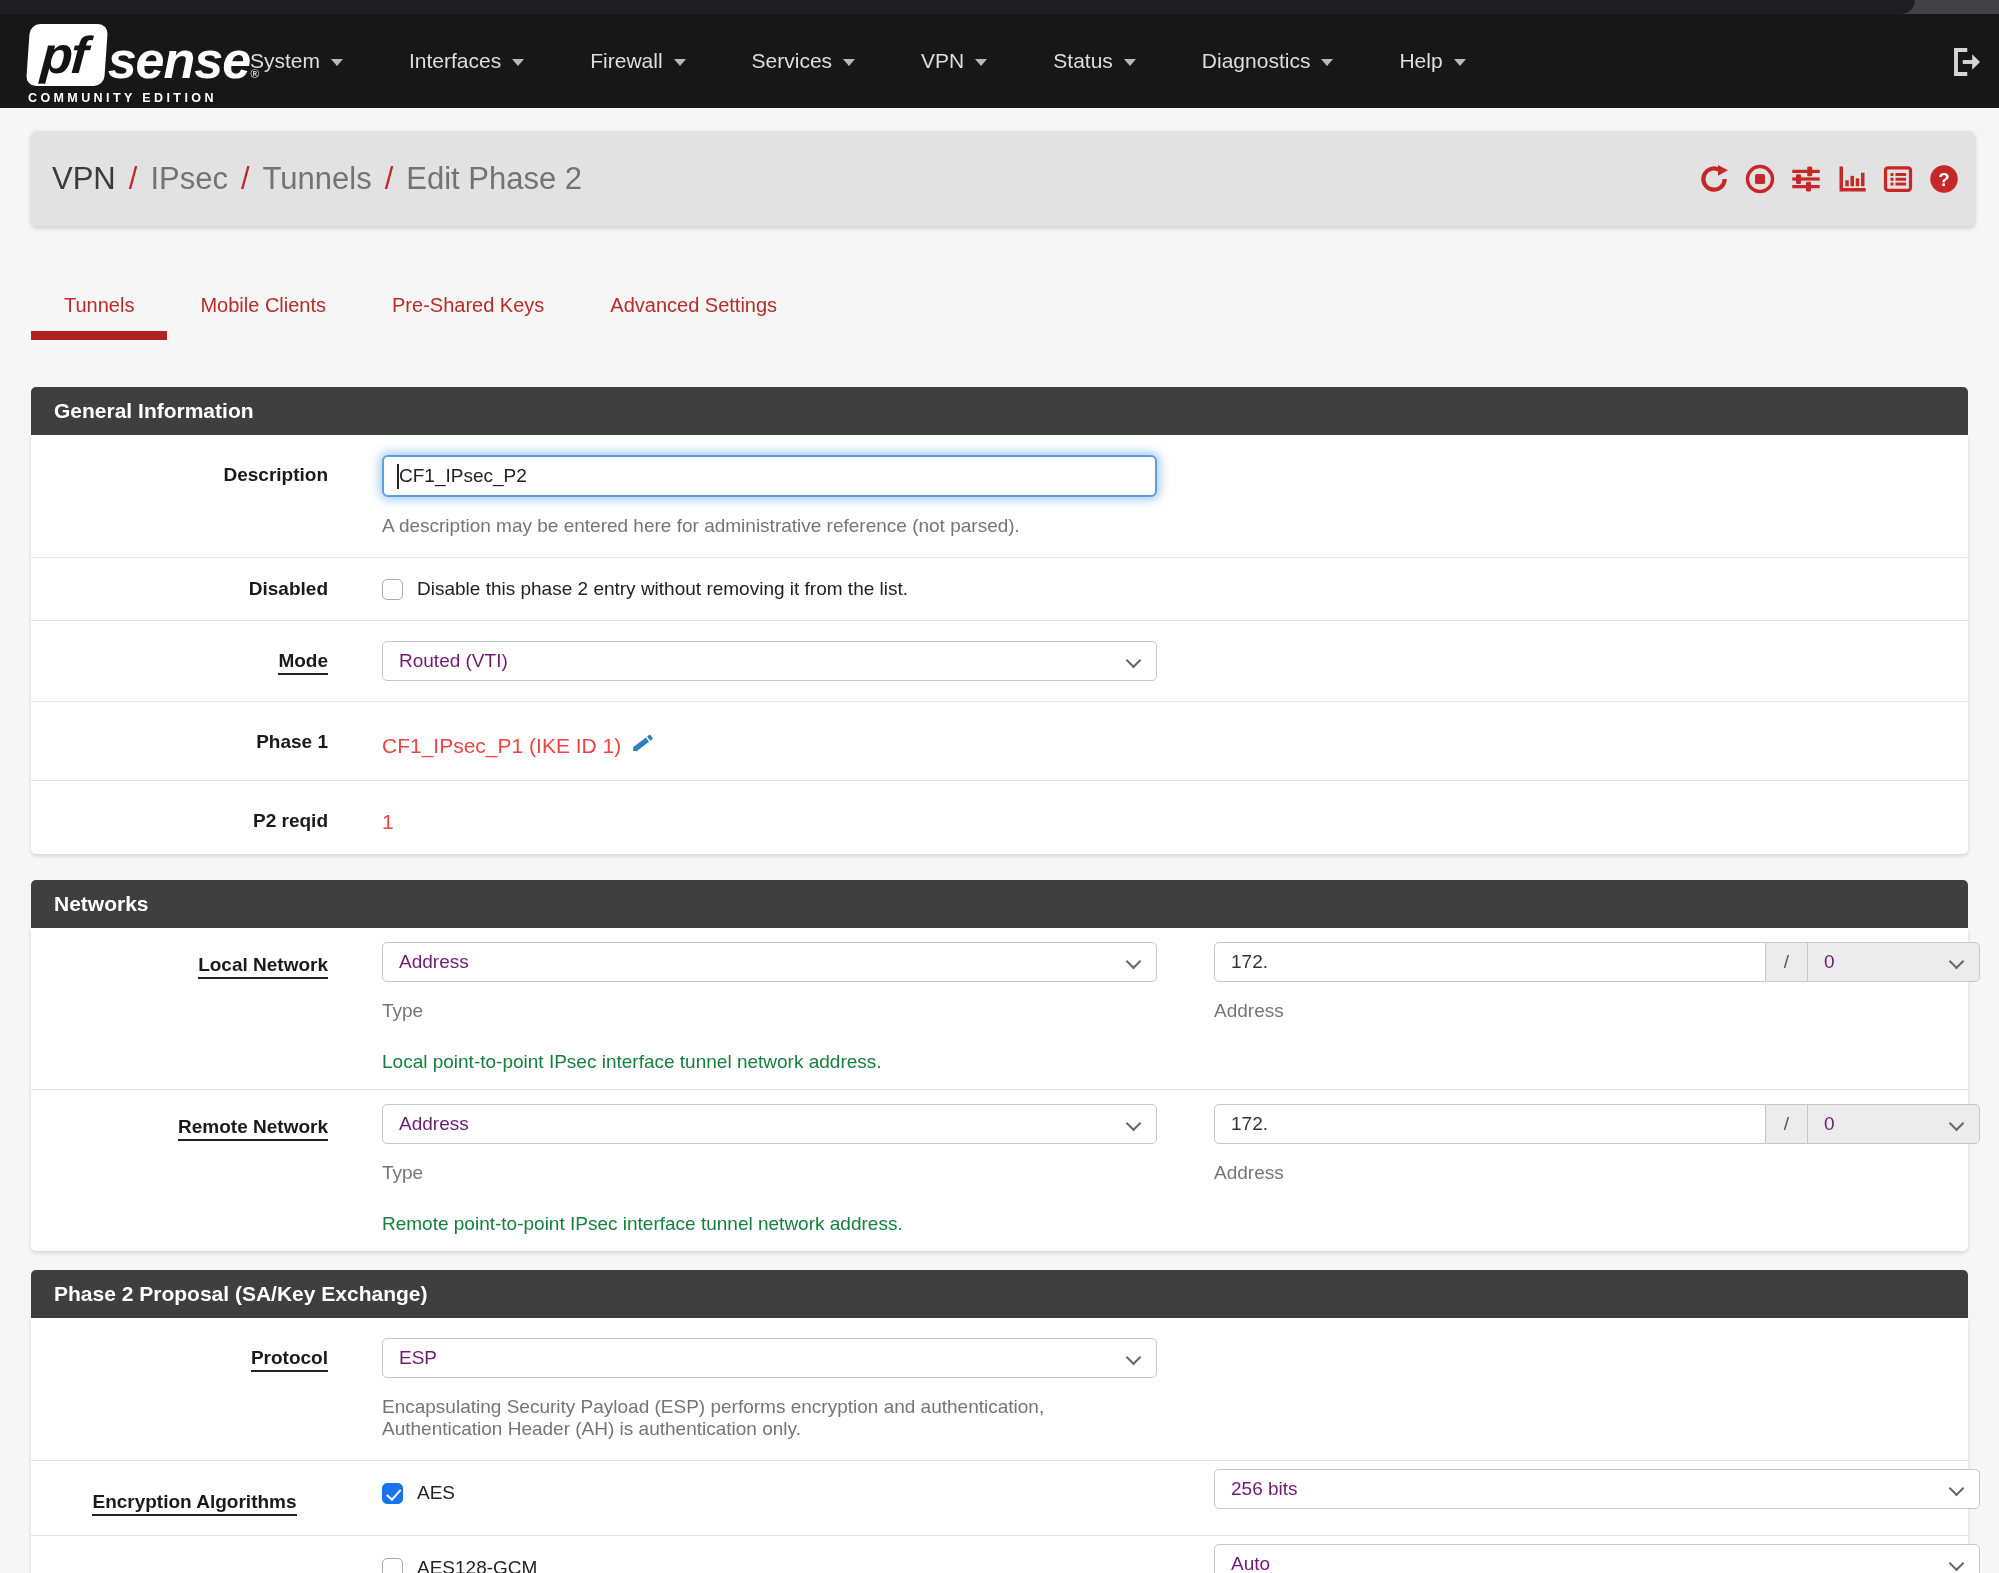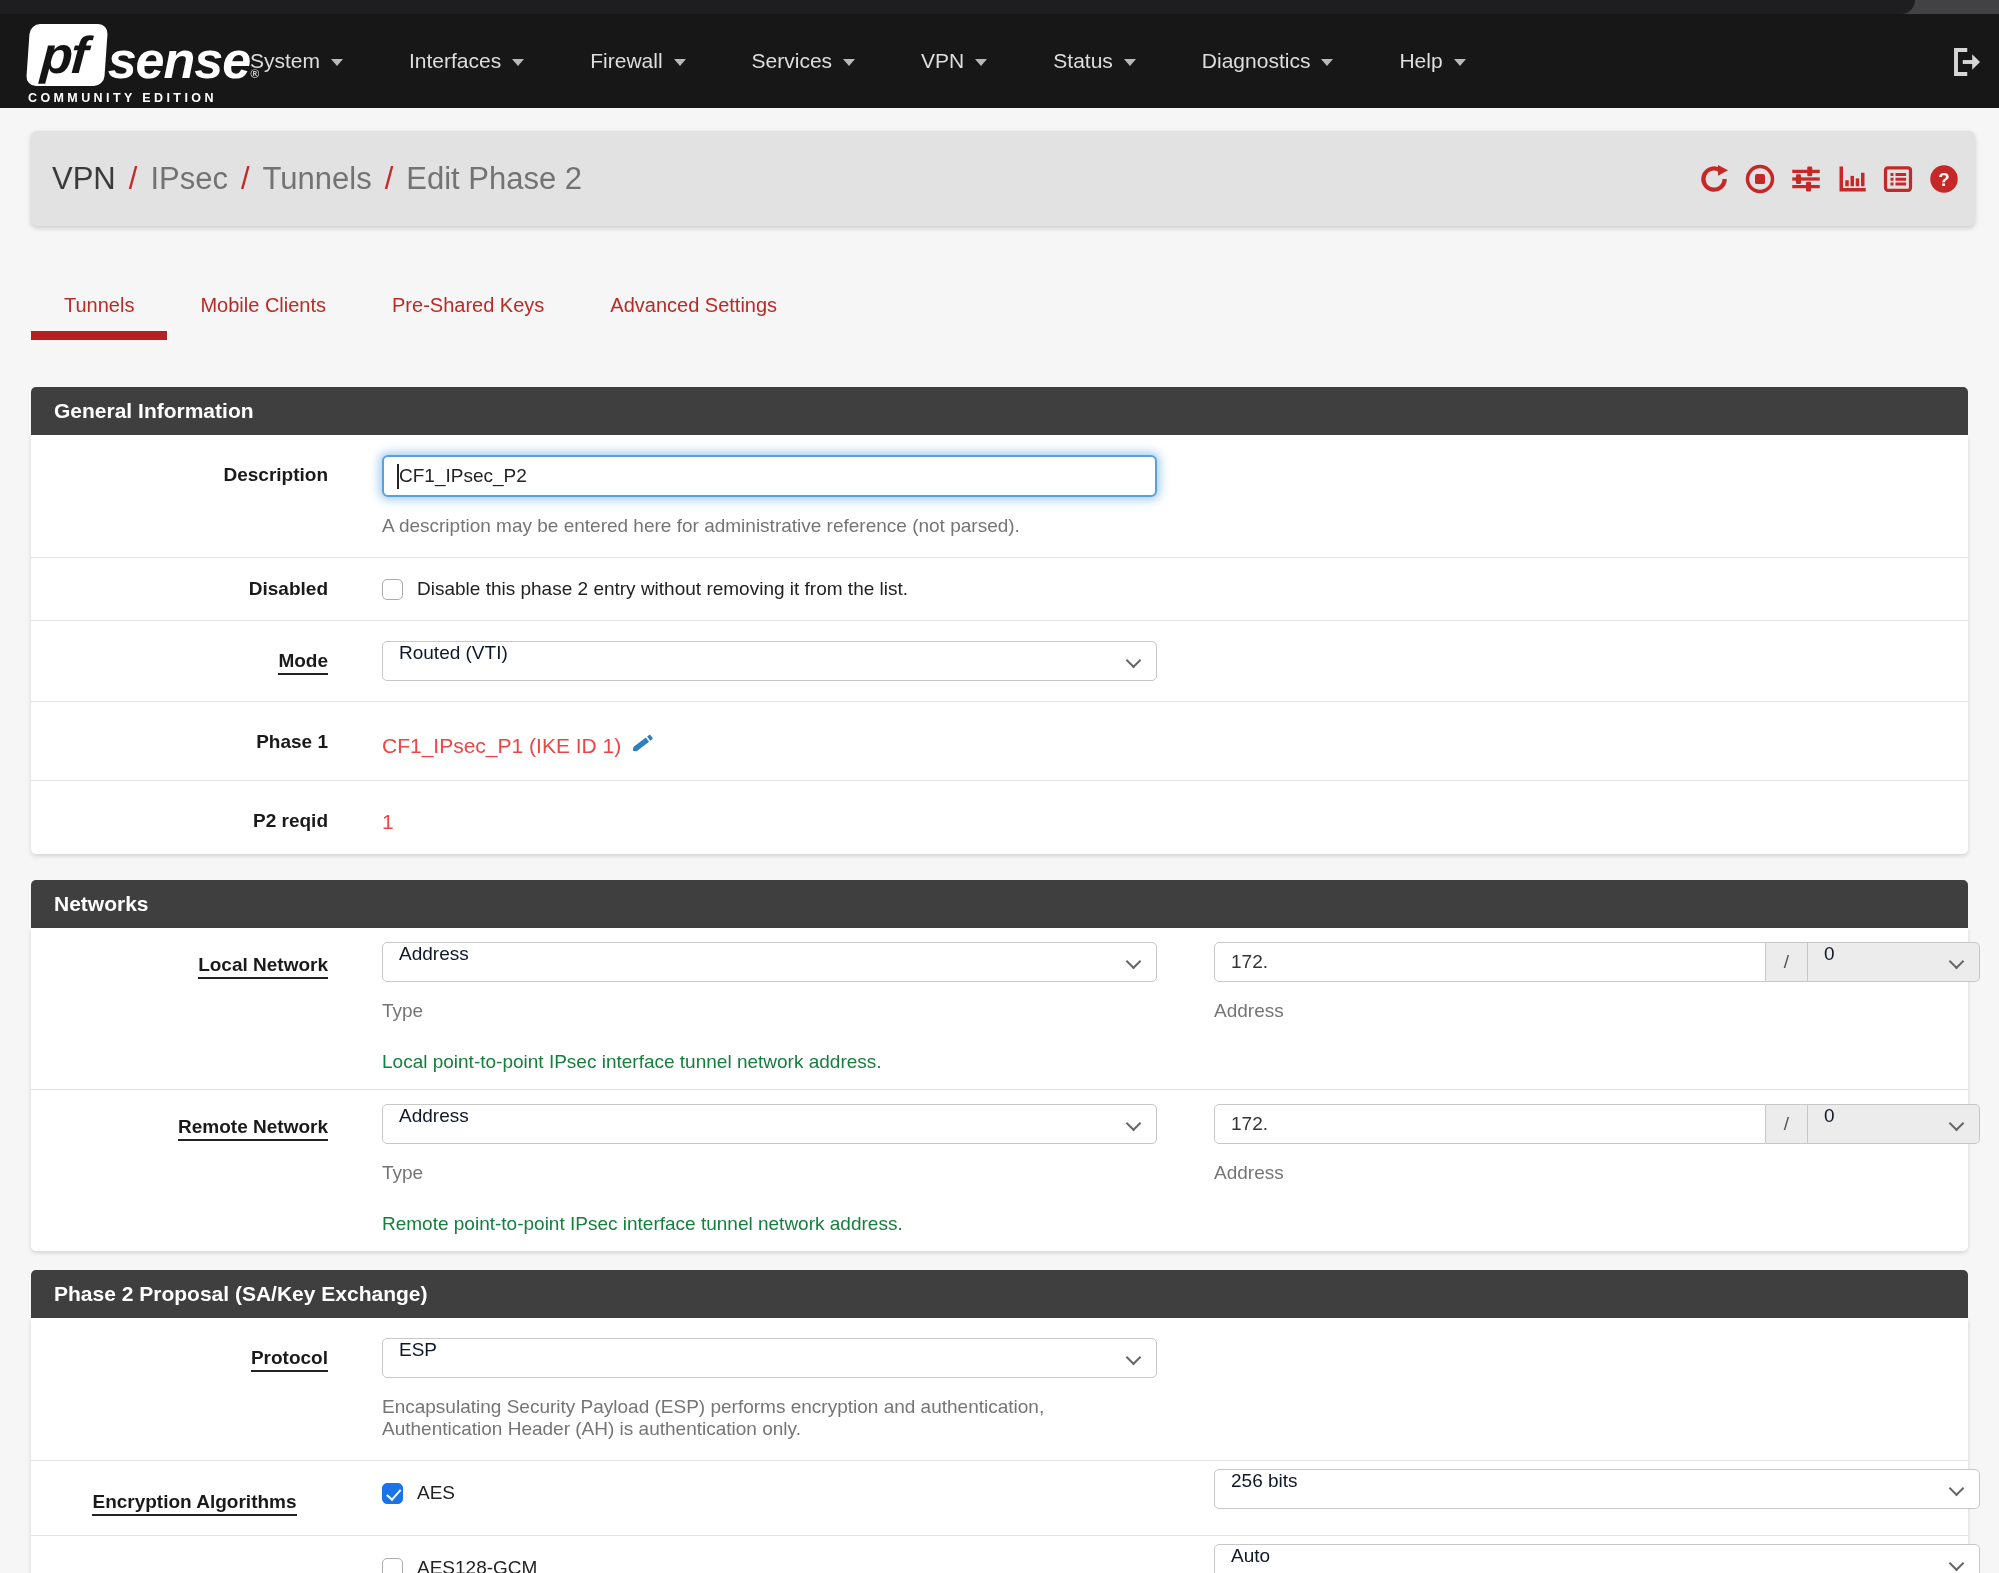--- a/index.html
+++ b/index.html
@@ -49,21 +49,21 @@
   .col-label { width:267px; text-align:right; font-weight:bold; font-size:19px; color:#1a1a1a; padding-top:9px; flex:none; }
   .col-label .u { border-bottom:2px solid #222; padding-bottom:2px; }
   .col-main { width:775px; margin-left:54px; flex:none; }
   .col-right { width:766px; margin-left:57px; flex:none; }
 
   .hint { color:#757575; font-size:19px; margin-top:18px; }
   .desc-hint { color:#15803d; font-size:19px; margin-top:29px; }
 
   
   .sel { position:relative; height:40px; border:1px solid #c7c7c7; border-radius:5px; background:#fff;
-         display:flex; align-items:flex-start; padding:0 44px 0 16px; font-size:19px; color:#0f172a; cursor:pointer; width:100%; }
+         display:flex; align-items:center; padding:0 44px 0 16px; font-size:19px; color:#701a75; cursor:pointer; width:100%; }
   .sel::after { content:''; position:absolute; right:17px; top:13px; width:9px; height:9px;
                 border-right:2px solid #666; border-bottom:2px solid #666; transform:rotate(45deg); }
   .textbox { height:42px; border:2px solid #5a9fe0; border-radius:6px; background:#fff; display:flex; align-items:center;
              padding:0 13px; font-size:19px; color:#222;
              box-shadow:0 0 10px 3px rgba(95,165,235,.55); width:100%; }
   .cursor { width:2px; height:25px; background:#222; flex:none; }
   .igroup { display:flex; width:100%; }
   .igroup .tin { flex:1; height:40px; border:1px solid #c7c7c7; border-radius:5px 0 0 5px; background:#fff;
                  display:flex; align-items:center; padding:0 16px; font-size:19px; color:#333; }
   .igroup .addon { width:42px; height:40px; border:1px solid #c7c7c7; border-left:none; background:#ececec;

